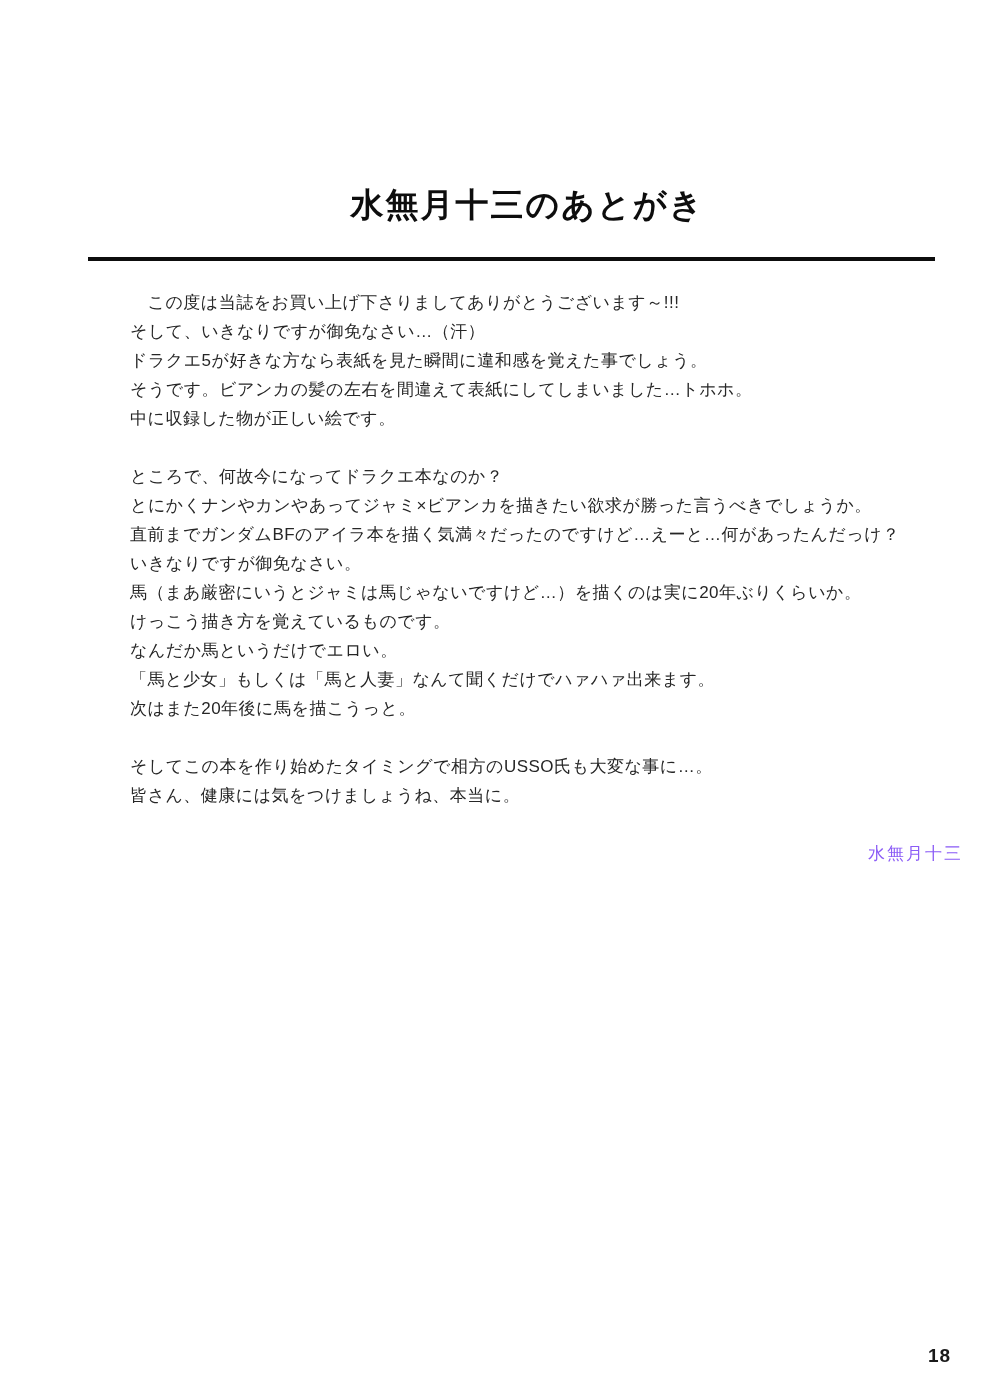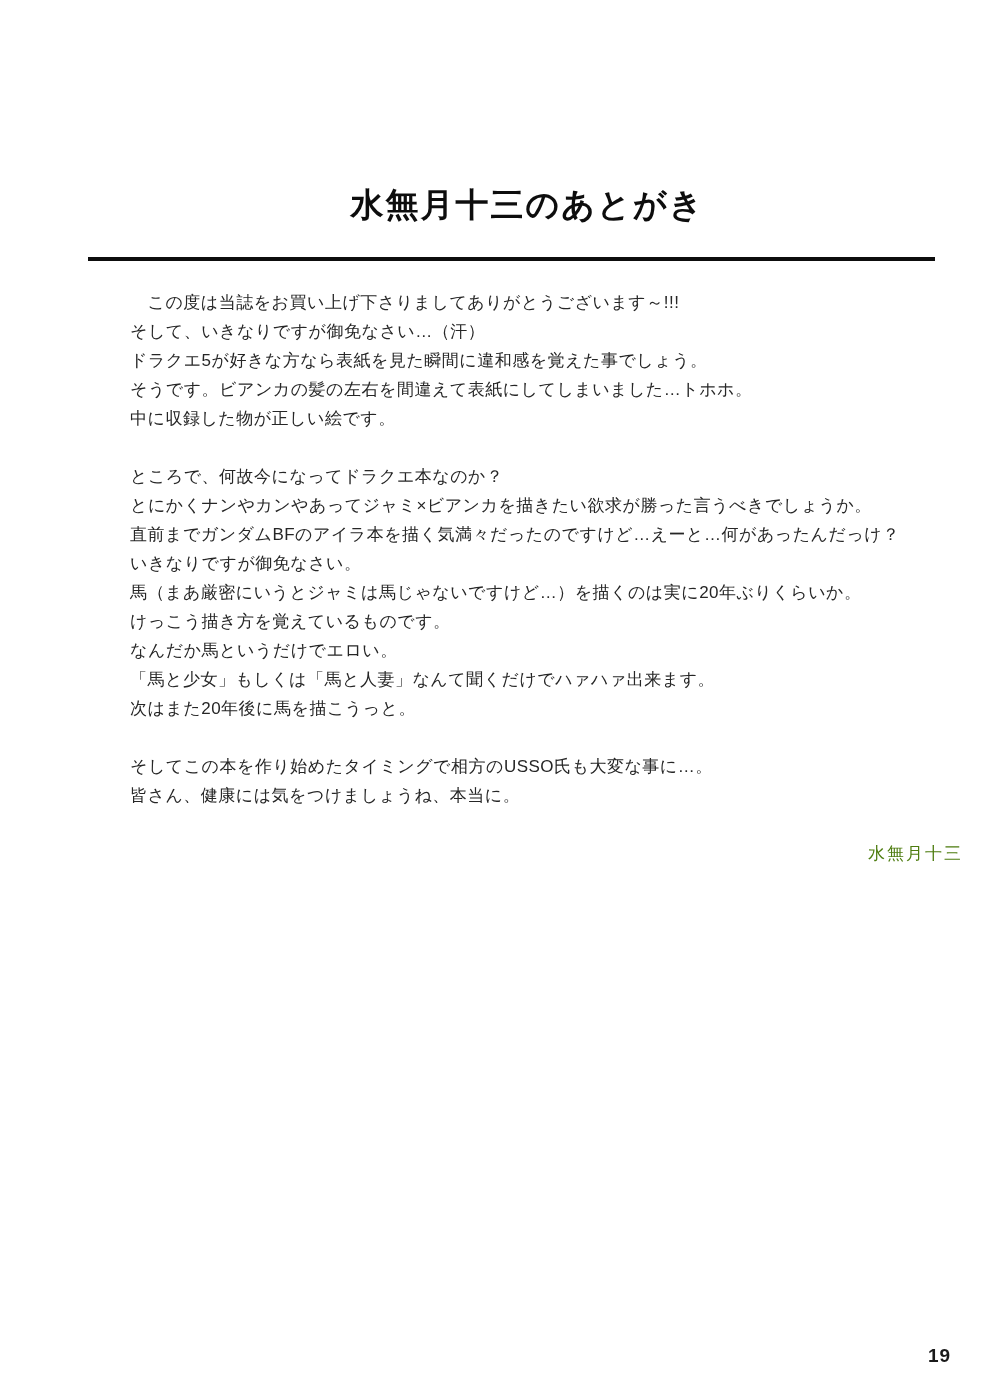--- a/index.html
+++ b/index.html
@@ -56,21 +56,21 @@
   .line {
     white-space: pre-wrap;
     letter-spacing: 0.5px;
   }
   .signature-row {
     margin-top: 29px;
     text-align: right;
     font-size: 17px;
     line-height: 29px;
     letter-spacing: 2px;
-    color: #4d7c0f;
+    color: #8b5cf6;
     padding-right: 2px;
   }
   .page-number {
     position: absolute;
     left: 928px;
     top: 1345px;
     font-size: 19px;
     font-weight: 700;
     letter-spacing: 1px;
     color: #1a1a1a;
@@ -112,14 +112,14 @@
       <div class="paragraph">
         <div class="line">そしてこの本を作り始めたタイミングで相方のUSSO氏も大変な事に…。</div>
         <div class="line">皆さん、健康には気をつけましょうね、本当に。</div>
       </div>
 
       <div class="signature-row">水無月十三</div>
     </div>
 
   </div>
 
-  <div class="page-number">19</div>
+  <div class="page-number">18</div>
 </div>
 
 </body></html>

